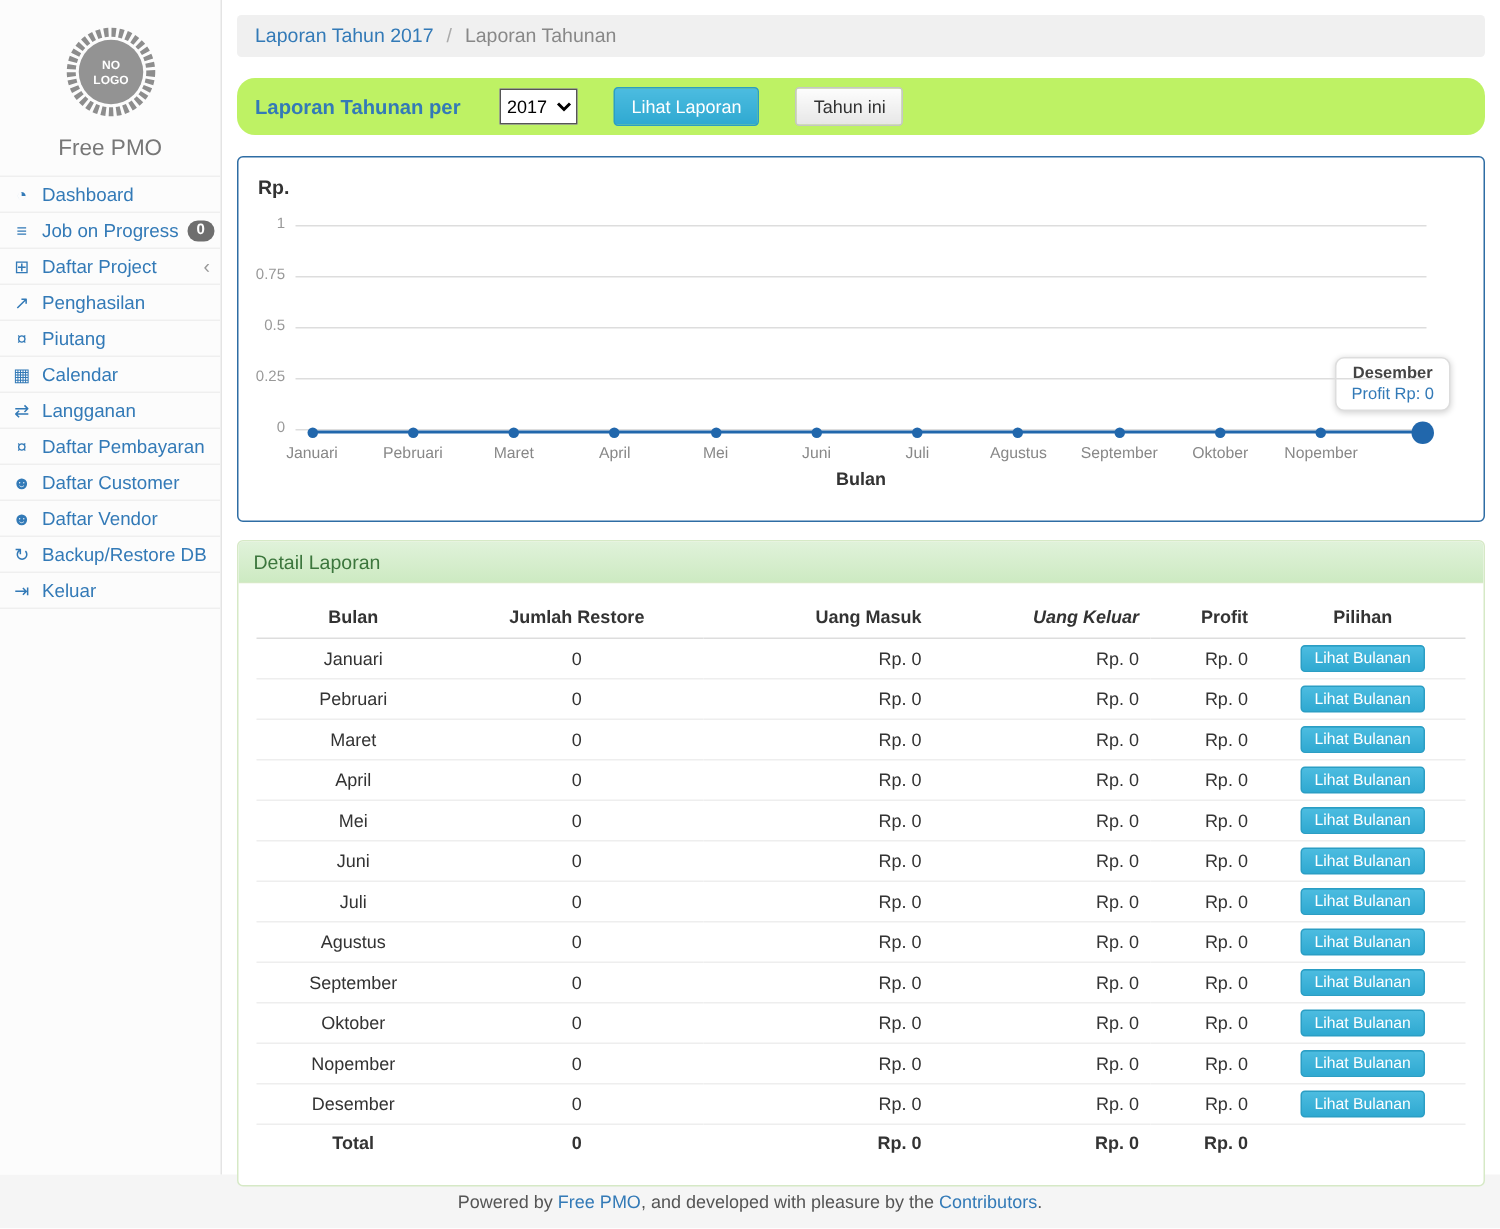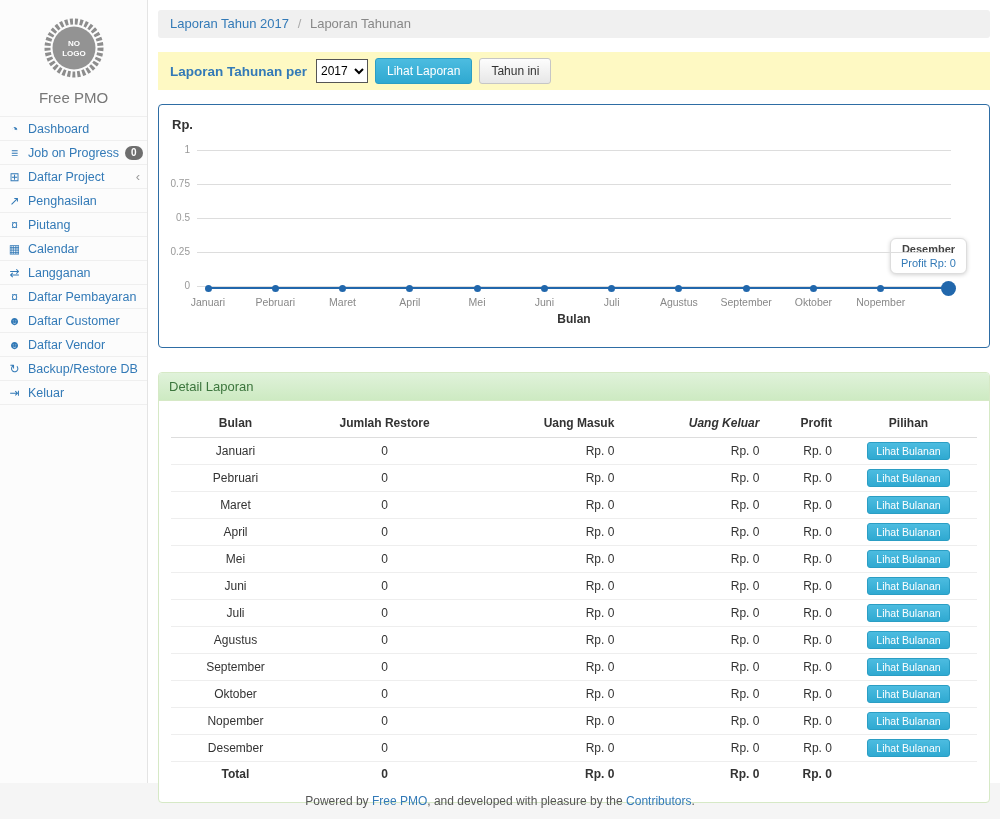--- a/index.html
+++ b/index.html
@@ -28,22 +28,22 @@
   .css-lock i::before { content:""; position:absolute; top:1px; left:4px; width:5px; height:6px;
               border:1.5px solid #337ab7; border-bottom:none; border-radius:4px 4px 0 0; }
 
   
   .main { flex:1; padding:10px; }
   .breadcrumb-bar { background:#f0f0f0; border-radius:3px; height:28px; line-height:28px;
                     padding:0 12px; font-size:13px; color:#888; }
   .breadcrumb-bar a { color:#337ab7; text-decoration:none; cursor:pointer; }
   .sep { margin:0 5px; color:#aaa; }
 
-  .filter-bar { margin-top:14px; background:#fef9c3; border-radius:0; height:38px;
-                display:flex; align-items:center; padding:0 12px; gap:7px; }
+  .filter-bar { margin-top:14px; background:#bef264; border-radius:12px; height:38px;
+                display:flex; align-items:center; padding:0 12px; gap:24px; }
   .filter-label { color:#337ab7; font-weight:bold; font-size:13.5px; margin-right:2px; }
   .year-select { height:24px; width:52px; border:1px solid #555; background:#fff; font-size:12px;
                  border-radius:0; font-family:"Liberation Sans", sans-serif; }
   .btn { border-radius:3px; font-size:12px; height:26px; padding:0 11px; cursor:pointer;
          font-family:"Liberation Sans", sans-serif; }
   .btn-info { background:linear-gradient(#4cbce0,#2fa9d1); border:1px solid #2b9ec4; color:#fff; }
   .btn-default { background:linear-gradient(#fdfdfd,#e7e7e7); border:1px solid #c6c6c6; color:#333; }
 
   
   .panel { background:#fff; border-radius:4px; }
@@ -58,21 +58,21 @@
   .dot { position:absolute; border-radius:50%; }
   .xtick { position:absolute; width:80px; margin-left:-40px; text-align:center; font-size:10.5px; color:#888; }
   .chart-xlabel { position:absolute; left:38px; right:38px; top:207px; text-align:center;
                   font-weight:bold; font-size:12px; color:#333; }
   .chart-tooltip { position:absolute; top:133px; right:22px; background:#fff; border:1px solid #ddd;
                    border-radius:6px; box-shadow:0 1px 4px rgba(0,0,0,.18); padding:4px 10px; text-align:center; }
   .tt-title { font-weight:bold; font-size:11px; color:#444; }
   .tt-text { font-size:11px; color:#337ab7; margin-top:2px; }
 
   
-  .panel-success { margin-top:24px; border:1px solid #d6e9c6; }
+  .panel-success { margin-top:12px; border:1px solid #d6e9c6; }
   .panel-success .panel-heading { background:linear-gradient(#e0f2da,#cdeac2); color:#3c763d; font-size:13px;
                     height:28px; line-height:28px; padding:0 10px; border-bottom:1px solid #d6e9c6;
                     border-radius:3px 3px 0 0; }
   .table-body { padding:8px 12px 16px; }
   table { width:100%; border-collapse:collapse; font-size:12px; color:#333; }
   th { padding:7px 8px; border-bottom:1px solid #ddd; font-weight:bold; }
   td { padding:4px 8px; border-bottom:1px solid #eee; height:24px; }
   tr.total-row td { border-bottom:none; font-weight:bold; }
   .al-c { text-align:center; } .al-r { text-align:right; }
   .btn-sm { background:linear-gradient(#4cbce0,#2fa9d1); border:1px solid #2b9ec4; color:#fff;

